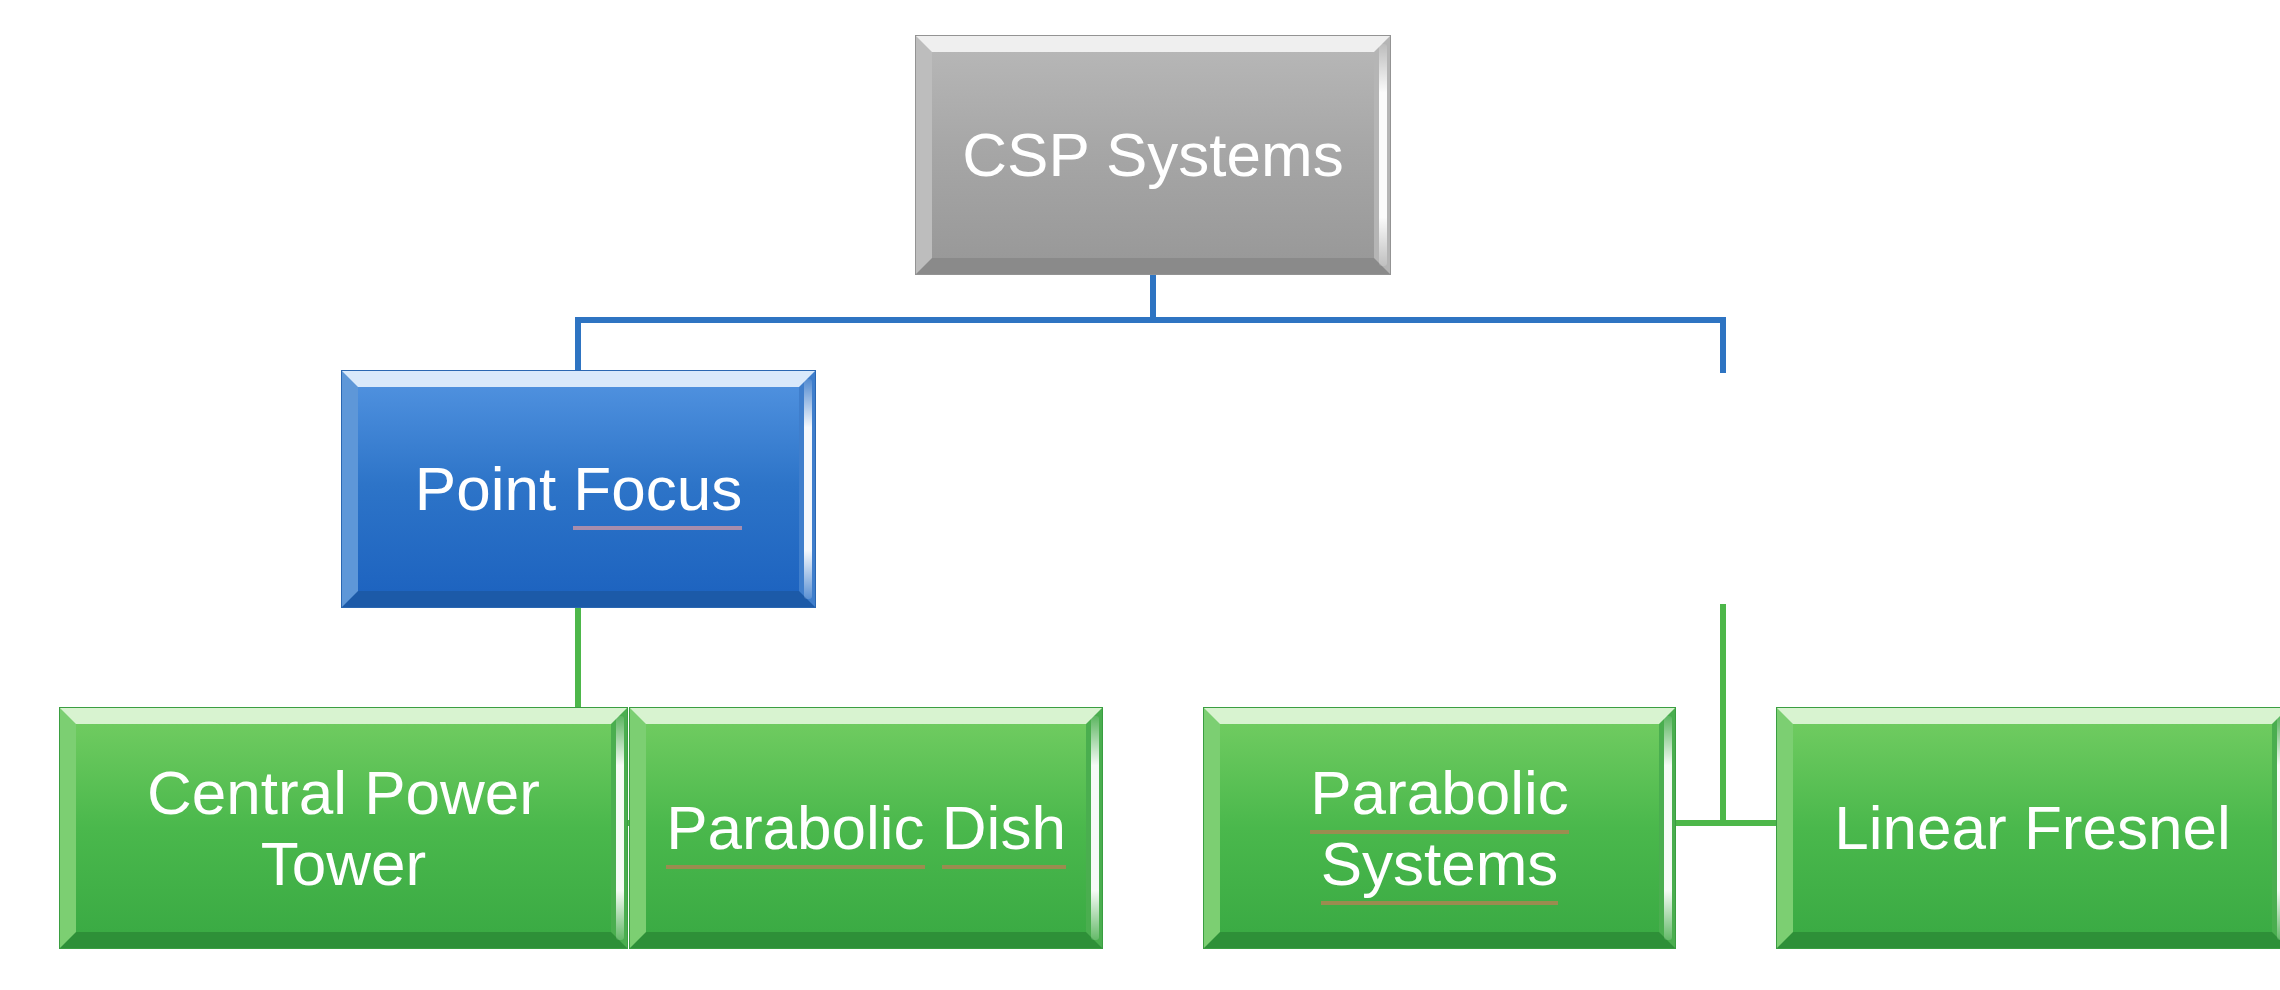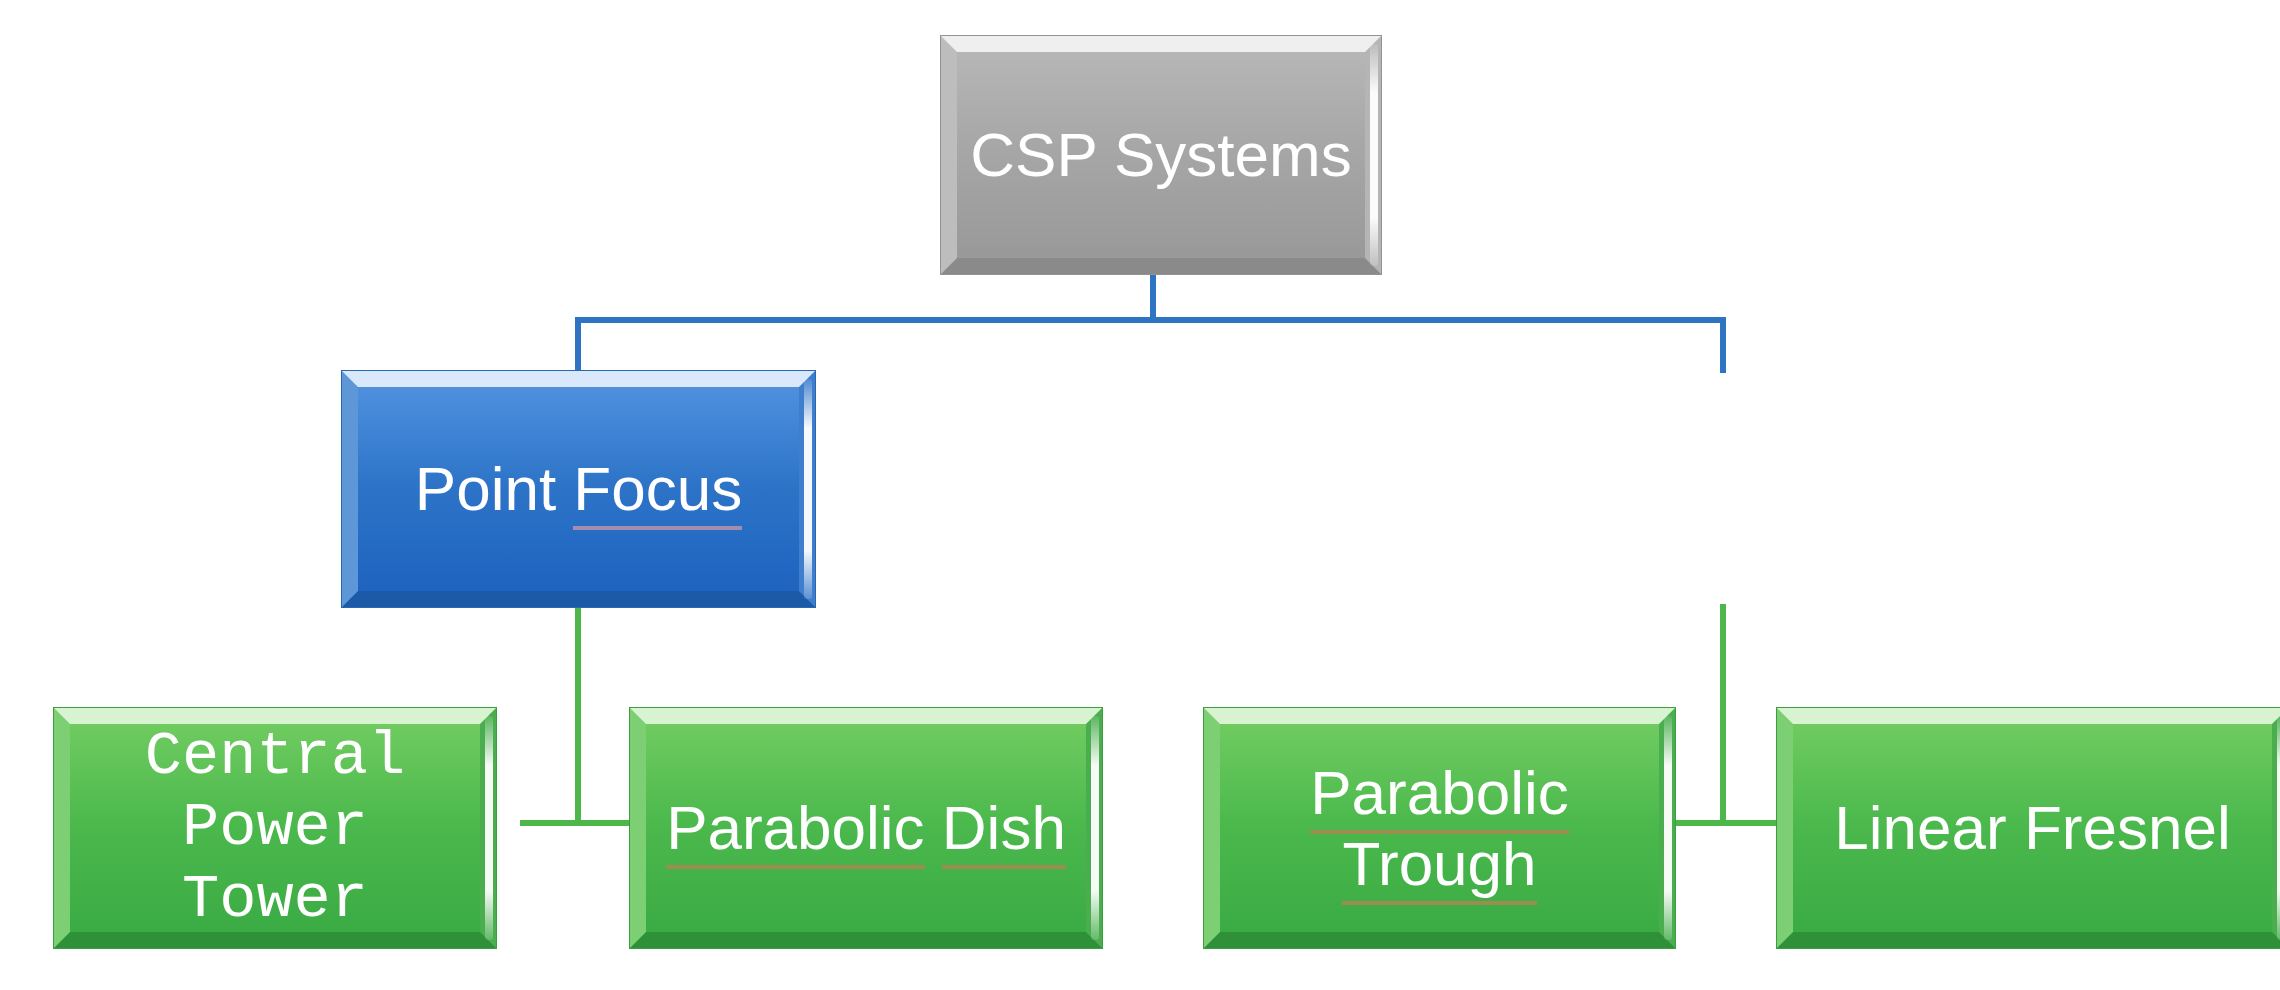--- a/index.html
+++ b/index.html
@@ -57,24 +57,24 @@
   }
   .node-green{
     border-top-color:#d8f3d0;
     border-left-color:#7ccf72;
     border-right-color:#4aae4f;
     border-bottom-color:#2e9038;
     background:linear-gradient(180deg,#6fcb60 0%,#4ab84c 50%,#3bab44 100%);
     outline:1px solid #3a9e41;
   }
   
-  #node-csp            {left:916px;  top:36px;  width:440px; height:238px;margin-left:25px;}
+  #node-csp            {left:916px;  top:36px;  width:474px; height:238px;}
   #node-point-focus    {left:342px;  top:371px; width:473px; height:236px;}
   #node-line-focus     {left:1487px; top:371px; width:473px; height:236px;}
-  #node-central-tower  {left:54px;   top:708px; width:442px; height:240px;font-family:Liberation Mono, monospace;}
+  #node-central-tower  {left:60px;   top:708px; width:567px; height:240px;}
   #node-parabolic-dish {left:630px;  top:708px; width:472px; height:240px;}
   #node-parabolic-trough{left:1204px;top:708px; width:471px; height:240px;}
   #node-linear-fresnel {left:1777px; top:708px; width:511px; height:240px;}
 
   
   .ul-tan {border-bottom:4px solid rgba(160,138,80,0.95); padding-bottom:3px;}
   .ul-pink{border-bottom:4px solid rgba(190,147,168,0.85);padding-bottom:3px;}
 
   
   .conn{position:absolute;}
@@ -117,20 +117,20 @@
 
   <div class="node node-green" id="node-central-tower">
     <span>Central Power Tower</span>
   </div>
 
   <div class="node node-green" id="node-parabolic-dish">
     <span><span class="ul-tan">Parabolic</span> <span class="ul-tan">Dish</span></span>
   </div>
 
   <div class="node node-green" id="node-parabolic-trough">
-    <span><span class="ul-tan">Parabolic</span> <span class="ul-tan">Trough</span></span>
+    <span><span class="ul-tan">Parabolic</span> <span class="ul-tan">Systems</span></span>
   </div>
 
   <div class="node node-green" id="node-linear-fresnel">
     <span>Linear Fresnel</span>
   </div>
 
 </div>
 
 </body></html>

